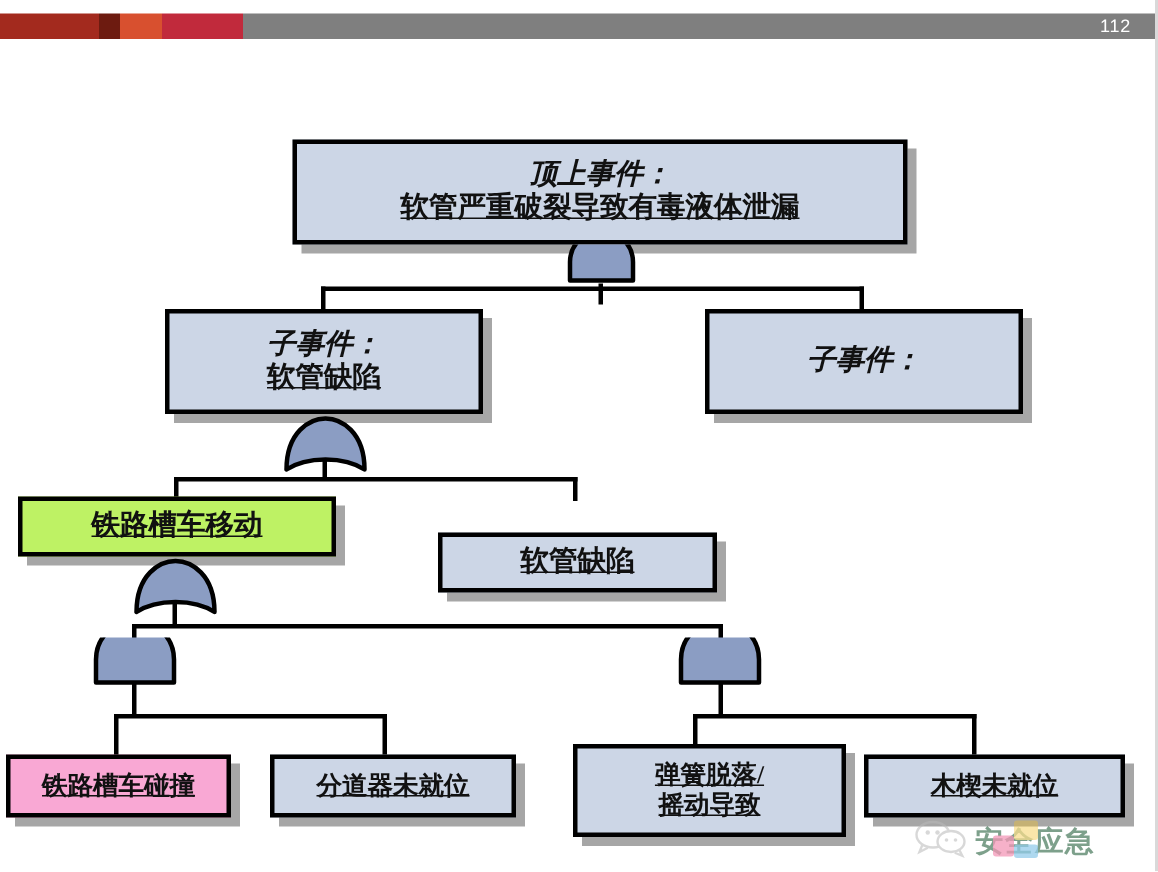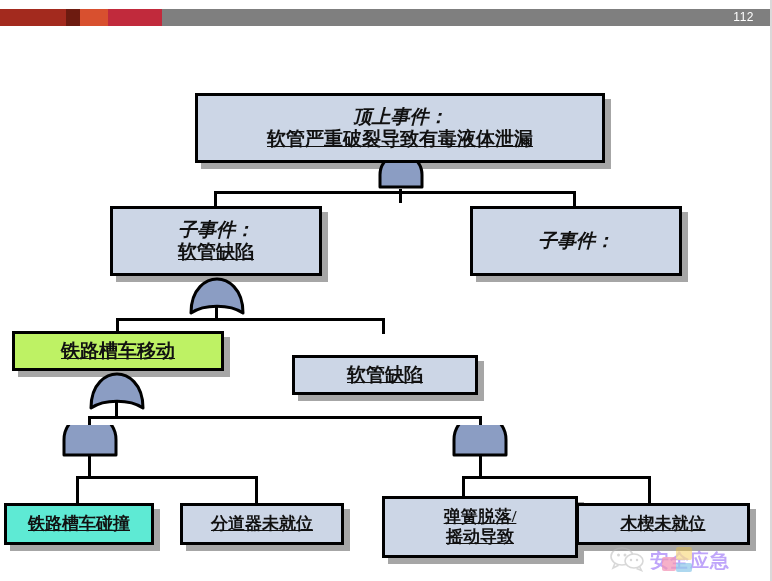--- a/index.html
+++ b/index.html
@@ -114,21 +114,21 @@
     height: 36px;
     opacity: 0.55;
     display: flex;
     align-items: center;
     gap: 6px;
   }
   .wm-text {
     font-size: 19px;
     font-weight: bold;
     font-family: "DejaVu Sans", "Liberation Sans", sans-serif;
-    color: #8b5cf6;
+    color: #14532d;
     position: relative;
     letter-spacing: 1px;
   }
   .wm-blotch {
     position: absolute;
     border-radius: 2px;
     opacity: 0.75;
   }
   .edge-right {
     position: absolute;
@@ -194,27 +194,27 @@
         </div>
         <div class="node" style="left: 470px; top: 206px; width: 212px; height: 70px; font-size: 19px; background: rgb(204, 214, 230);">
           <span class="lbl-italic">子事件：</span>
         </div>
         <div class="node" style="left: 12px; top: 331px; width: 212px; height: 40px; font-size: 19px; background: #bef264;">
           <span class="lbl">铁路槽车移动</span>
         </div>
         <div class="node" style="left: 292px; top: 331px; width: 186px; height: 40px; font-size: 19px; background: rgb(204, 214, 230); margin-top: 24px;">
           <span class="lbl">软管缺陷</span>
         </div>
-        <div class="node" style="left: 4px; top: 503px; width: 150px; height: 42px; font-size: 17px; background: #5eead4;">
+        <div class="node" style="left: 4px; top: 503px; width: 150px; height: 42px; font-size: 17px; background: #f9a8d4;">
           <span class="lbl">铁路槽车碰撞</span>
         </div>
         <div class="node" style="left: 180px; top: 503px; width: 164px; height: 42px; font-size: 17px; background: rgb(204, 214, 230);">
           <span class="lbl">分道器未就位</span>
         </div>
-        <div class="node" style="left: 382px; top: 496px; width: 196px; height: 62px; font-size: 17px; background: rgb(204, 214, 230);">
+        <div class="node" style="left: 382px; top: 496px; width: 182px; height: 62px; font-size: 17px; background: rgb(204, 214, 230);">
           <span class="lbl">弹簧脱落/</span>
           <span class="lbl">摇动导致</span>
         </div>
         <div class="node" style="left: 576px; top: 503px; width: 174px; height: 42px; font-size: 17px; background: rgb(204, 214, 230);">
           <span class="lbl">木楔未就位</span>
         </div>
       </div>
     <div id="gates-layer">
         <div class="gate" style="left: 378px; top: 163px; width: 46px; height: 26px;">
           <svg width="46" height="26" viewBox="0 0 46 26">

